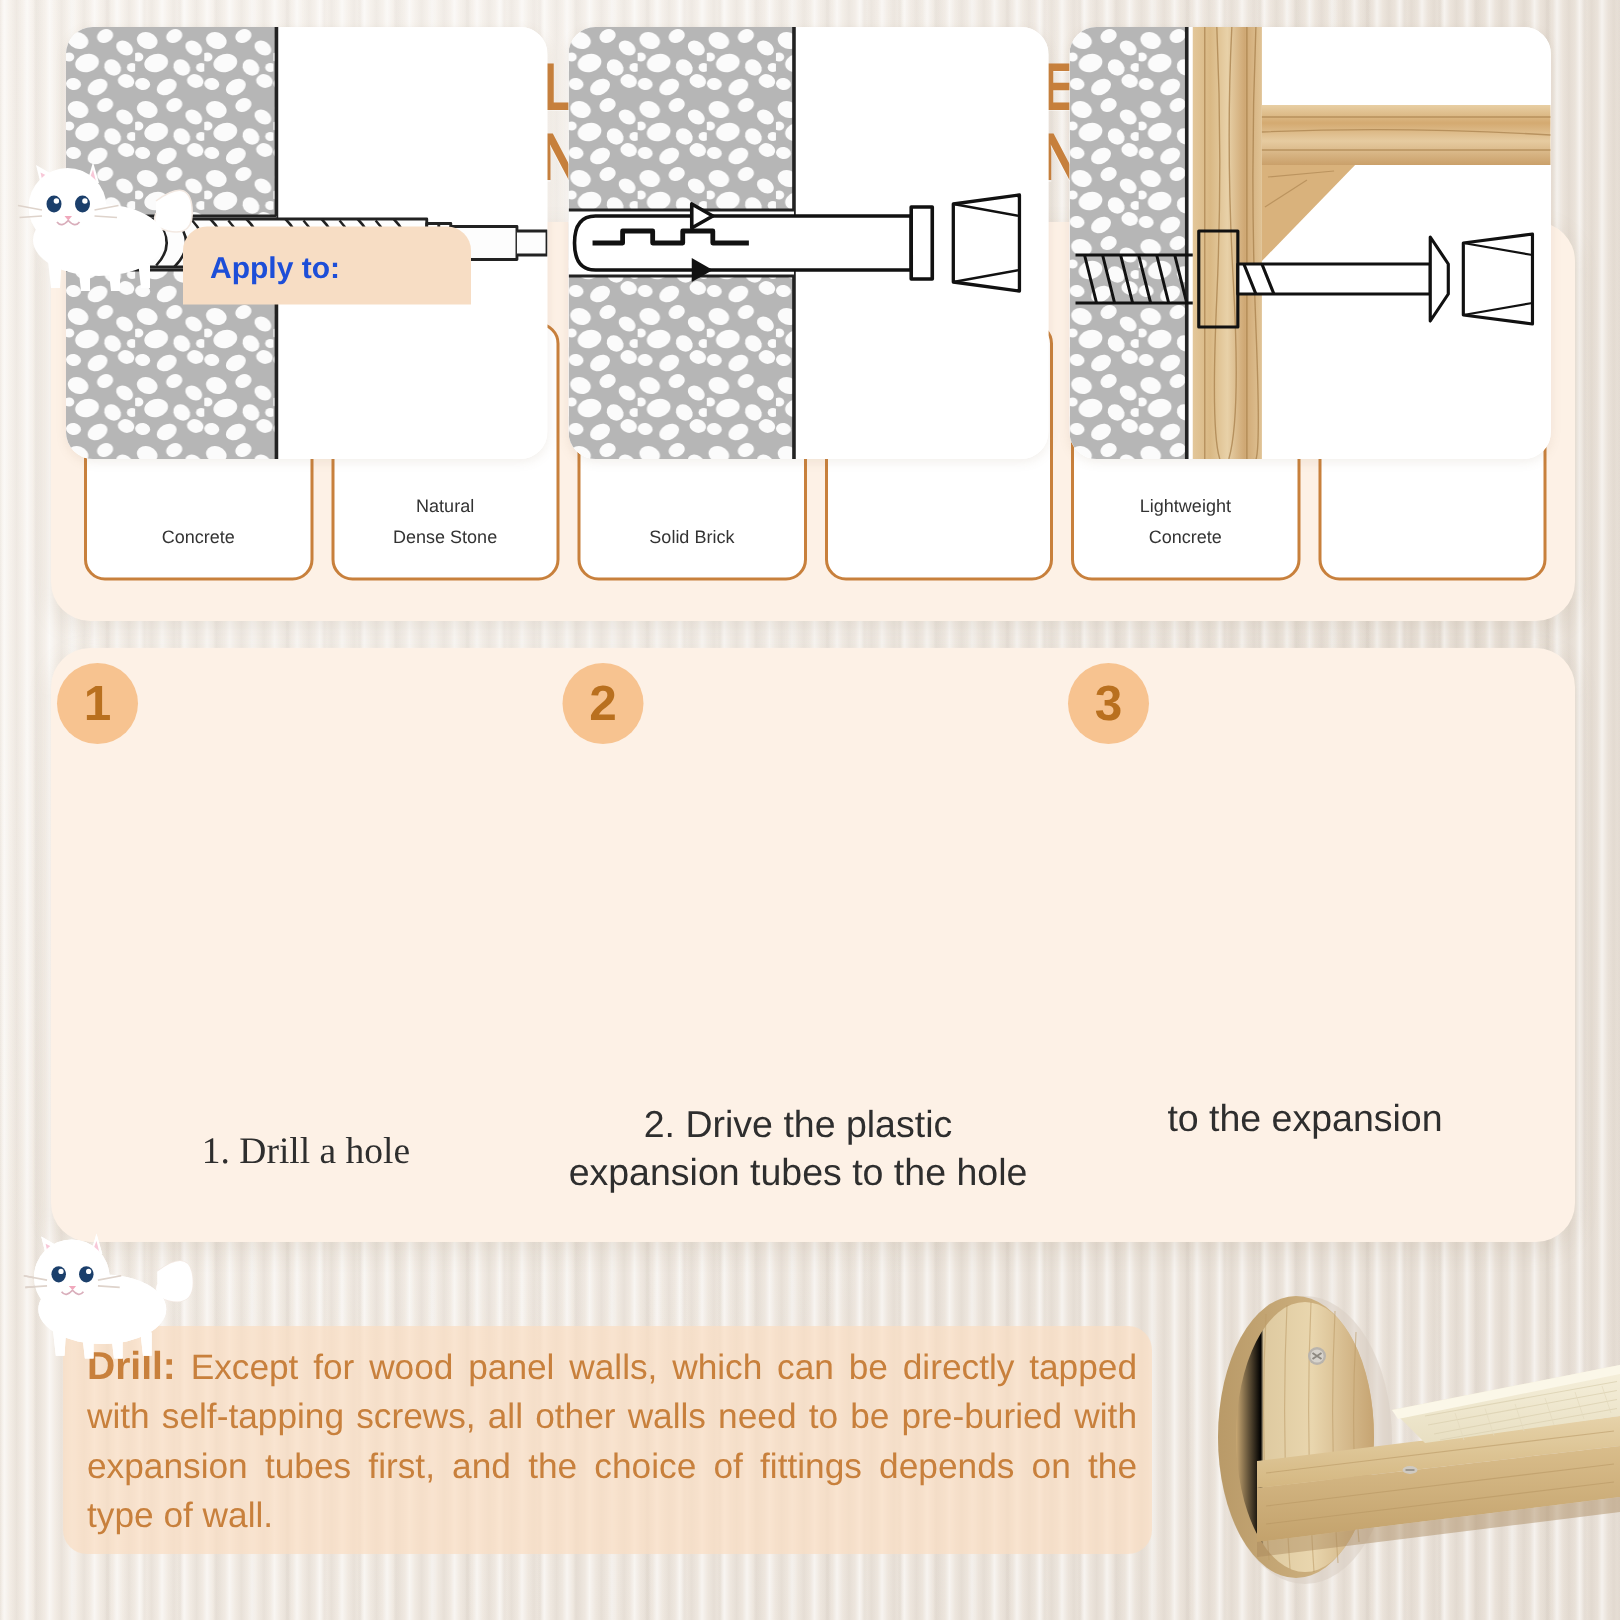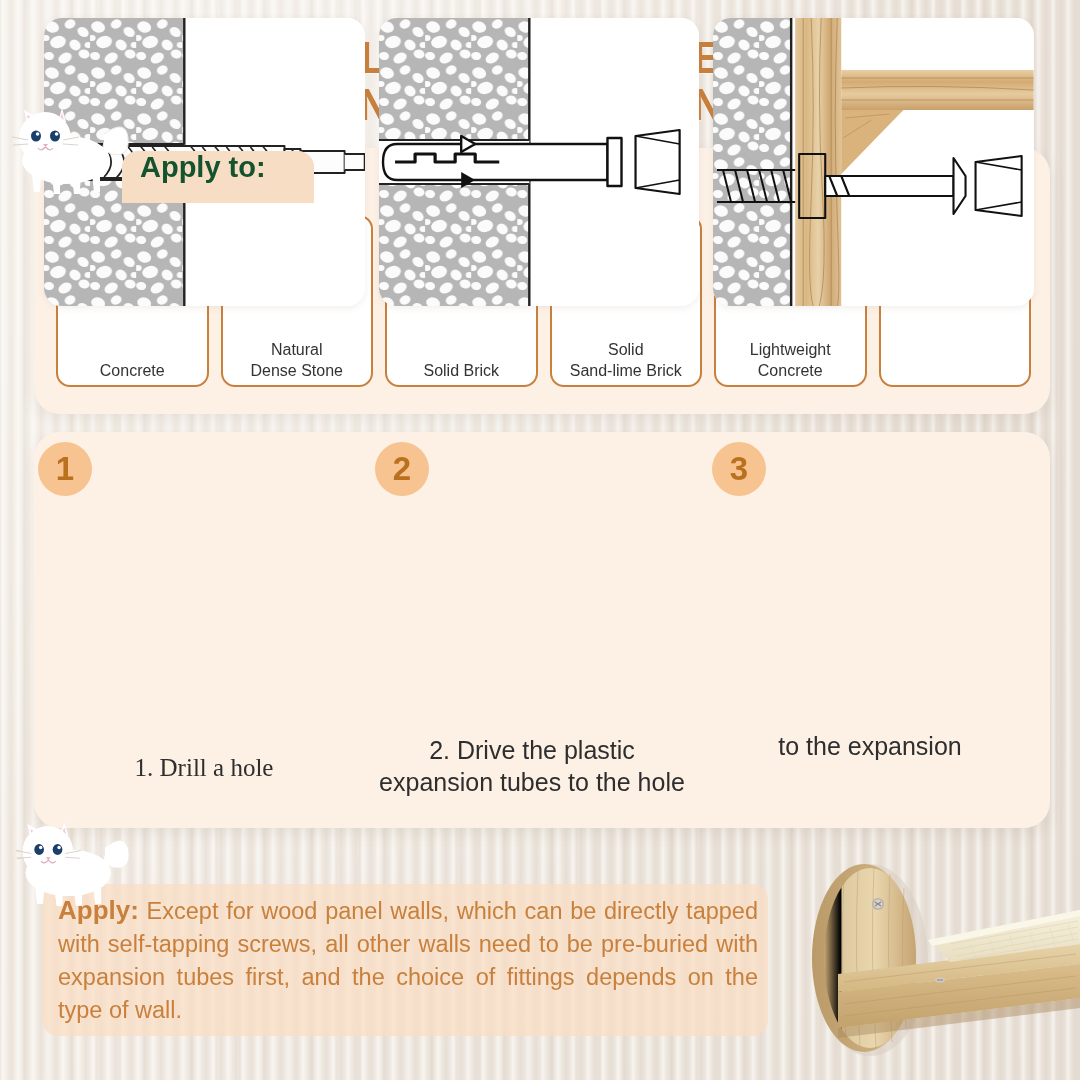--- a/index.html
+++ b/index.html
@@ -59,25 +59,25 @@
   #apply-tab {
     position:absolute; left:122px; top:151px;
     width:192px; height:52px;
     background:#f7ddc4;
     border-radius:16px 16px 0 0;
     z-index:2;
   }
   #apply-tab-inner {
     position:absolute; left:122px; top:151px;
     width:192px; height:56px;
-    display:flex; align-items:flex-start;
+    display:flex; align-items:center;
     padding-left:18px;
     z-index:3;
-    color:#14532d;
-    font-size:29px;
+    color:#1d4ed8;
+    font-size:20px;
     font-weight:700;
   }
 
   #material-row {
     position:absolute; left:56px; top:215px;
     width:975px; height:172px;
     display:flex; gap:12px;
   }
   .mat-card {
     flex:1;
@@ -86,24 +86,24 @@
     border-radius:14px;
     display:flex;
     flex-direction:column;
     align-items:center;
     justify-content:flex-start;
     padding-top:16px;
     position:relative;
   }
   .mat-img { width:104px; height:72px; }
   .mat-label {
-    position:absolute; left:4px; right:4px; bottom:4px;
+    position:absolute; left:4px; right:4px; bottom:16px;
     text-align:center;
     color:#333333;
-    font-size:16px;
+    font-size:12px;
     line-height:21px;
   }
 
   
   #steps-panel { left:34px; top:432px; width:1016px; height:396px; }
   #steps-row {
     position:absolute; left:44px; top:18px;
     width:990px; height:288px;
     display:flex; gap:14px;
   }
@@ -252,21 +252,20 @@
         </pattern>
         <pattern id="fineC" width="11" height="11" patternUnits="userSpaceOnUse">
           <rect width="11" height="11" fill="#b2b2b2"></rect>
           <circle cx="5" cy="5" r="0.9" fill="#868686"></circle>
         </pattern>
       </defs>
       <polygon points="6,40 40,16 99,16 65,40" fill="url(#fineA)" stroke="#333" stroke-width="1.2"></polygon>
       <polygon points="6,40 65,40 65,62 6,62" fill="url(#fineB)" stroke="#333" stroke-width="1.2"></polygon>
       <polygon points="65,40 99,16 99,38 65,62" fill="url(#fineC)" stroke="#333" stroke-width="1.2"></polygon>
     </svg>
-    <div class="mat-label">Solid<br>Sand-lime Brick</div>
   </div>
 
   <div class="mat-card">
     <svg class="mat-img" viewBox="0 0 104 72">
       <defs>
         <pattern id="lwA" width="10" height="10" patternUnits="userSpaceOnUse">
           <rect width="10" height="10" fill="#dadada"></rect>
           <circle cx="2.5" cy="2.5" r="1.4" fill="#8e8e8e"></circle>
           <circle cx="7" cy="6" r="1.1" fill="#989898"></circle>
         </pattern>
@@ -479,21 +478,21 @@
 <div class="step-caption" id="cap2">
   <div>2. Drive the plastic</div>
   <div>expansion tubes to the hole</div>
 </div>
 <div class="step-caption" id="cap3">
   <div>to the expansion</div>
 </div>
 
 <div id="note-box"></div>
 <div id="note-text">
-  <b>Apply:</b><span> Except for wood panel walls, which can be directly tapped with self-tapping screws, all other walls need to be pre-buried with expansion tubes first, and the choice of fittings depends on the type of wall.</span>
+  <b>Drill:</b><span> Except for wood panel walls, which can be directly tapped with self-tapping screws, all other walls need to be pre-buried with expansion tubes first, and the choice of fittings depends on the type of wall.</span>
 </div>
 
 <svg class="cat" id="cat1" viewBox="0 0 128 90">
   <g>
     <path d="M96,26 Q118,10 120,30 Q122,50 104,46 Q92,43 96,34" fill="#ffffff" stroke="#f3e9e2" stroke-width="1"></path>
     <ellipse cx="58" cy="52" rx="44" ry="24" fill="#ffffff"></ellipse>
     <path d="M24,66 L26,84 L32,84 L33,68 Z M44,68 L46,86 L52,86 L52,70 Z M64,68 L66,86 L72,86 L72,70 Z M84,66 L86,84 L92,84 L92,68 Z" fill="#ffffff"></path>
     <path d="M20,18 L16,2 L30,10 Z" fill="#ffffff"></path>
     <path d="M21,16 L19,7 L27,11 Z" fill="#f8c8d8"></path>
     <path d="M50,14 L54,0 L58,14 Z" fill="#ffffff"></path>

